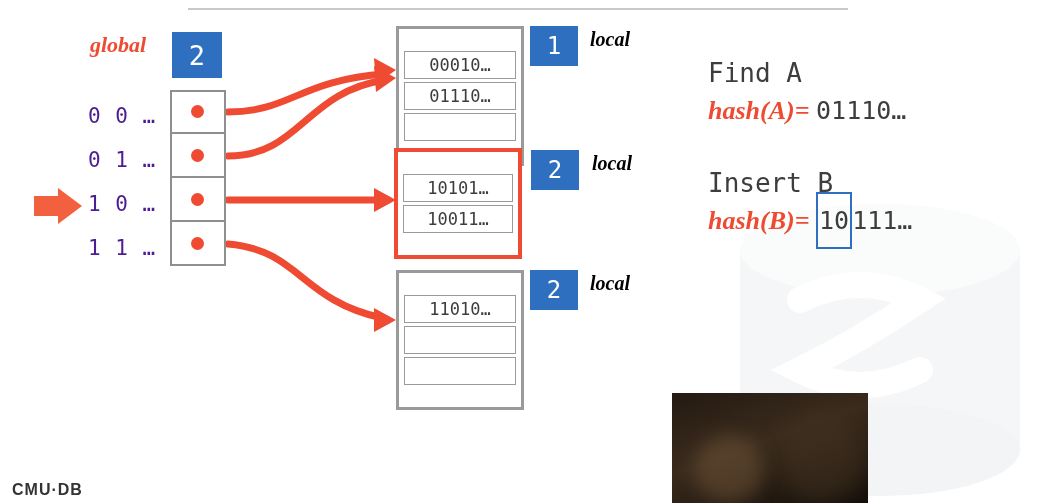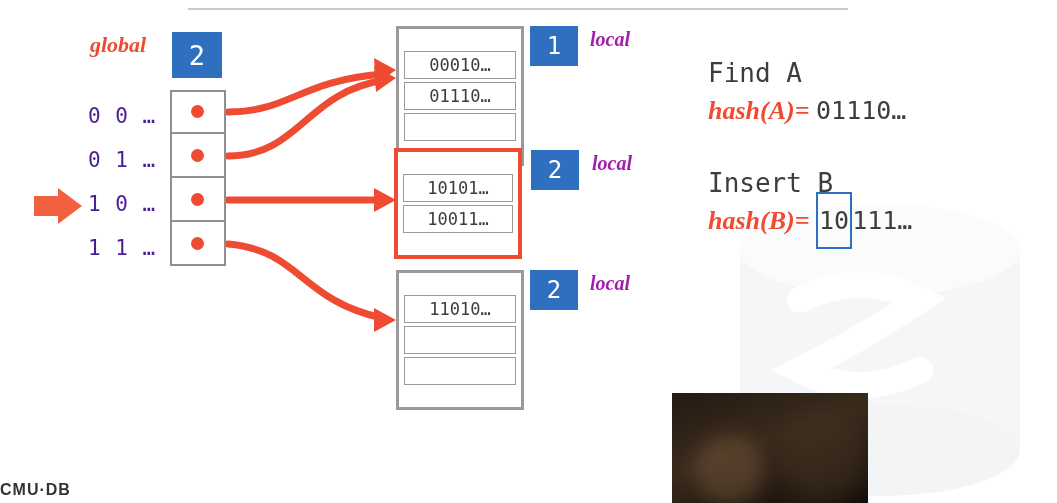--- a/index.html
+++ b/index.html
@@ -63,21 +63,21 @@
   }
   .slot.red{color:#ef4a32;}
   .local-box{
     position:absolute;width:48px;height:40px;background:#2f6fc0;color:#fff;
     font-family:"DejaVu Sans Mono", monospace;font-size:24px;
     display:flex;align-items:center;justify-content:center;
   }
   .local-label{
     position:absolute;
     font-family:"Liberation Serif", serif;font-style:italic;font-weight:bold;
-    font-size:20px;color:#a21caf;
+    font-size:20px;color:#000000;
   }
 
   
   .rt-title{
     position:absolute;
     font-family:"DejaVu Sans Mono", monospace;font-size:26px;color:#3d3d3d;
   }
   .rt-hash{
     position:absolute;
     font-family:"Liberation Serif", serif;font-style:italic;font-weight:bold;
@@ -86,21 +86,21 @@
   .rt-hash .val{
     font-family:"DejaVu Sans Mono", monospace;font-style:normal;font-weight:normal;
     color:#3d3d3d;font-size:25px;
   }
   .rt-hash .boxed{
     border:2px solid #2f6fc0;padding:12px 1px;
   }
 
   
   .cmudb{
-    position:absolute;left:0px;bottom:4px;
+    position:absolute;left:12px;bottom:4px;
     font-family:"Liberation Sans", sans-serif;font-size:16px;font-weight:bold;
     color:#333;letter-spacing:1px;
   }
 
   
   .webcam{
     position:absolute;right:0;bottom:0;width:196px;height:110px;
     background:linear-gradient(160deg,#241a12 0%,#3a2b1d 45%,#120d08 100%);
     overflow:hidden;
   }

